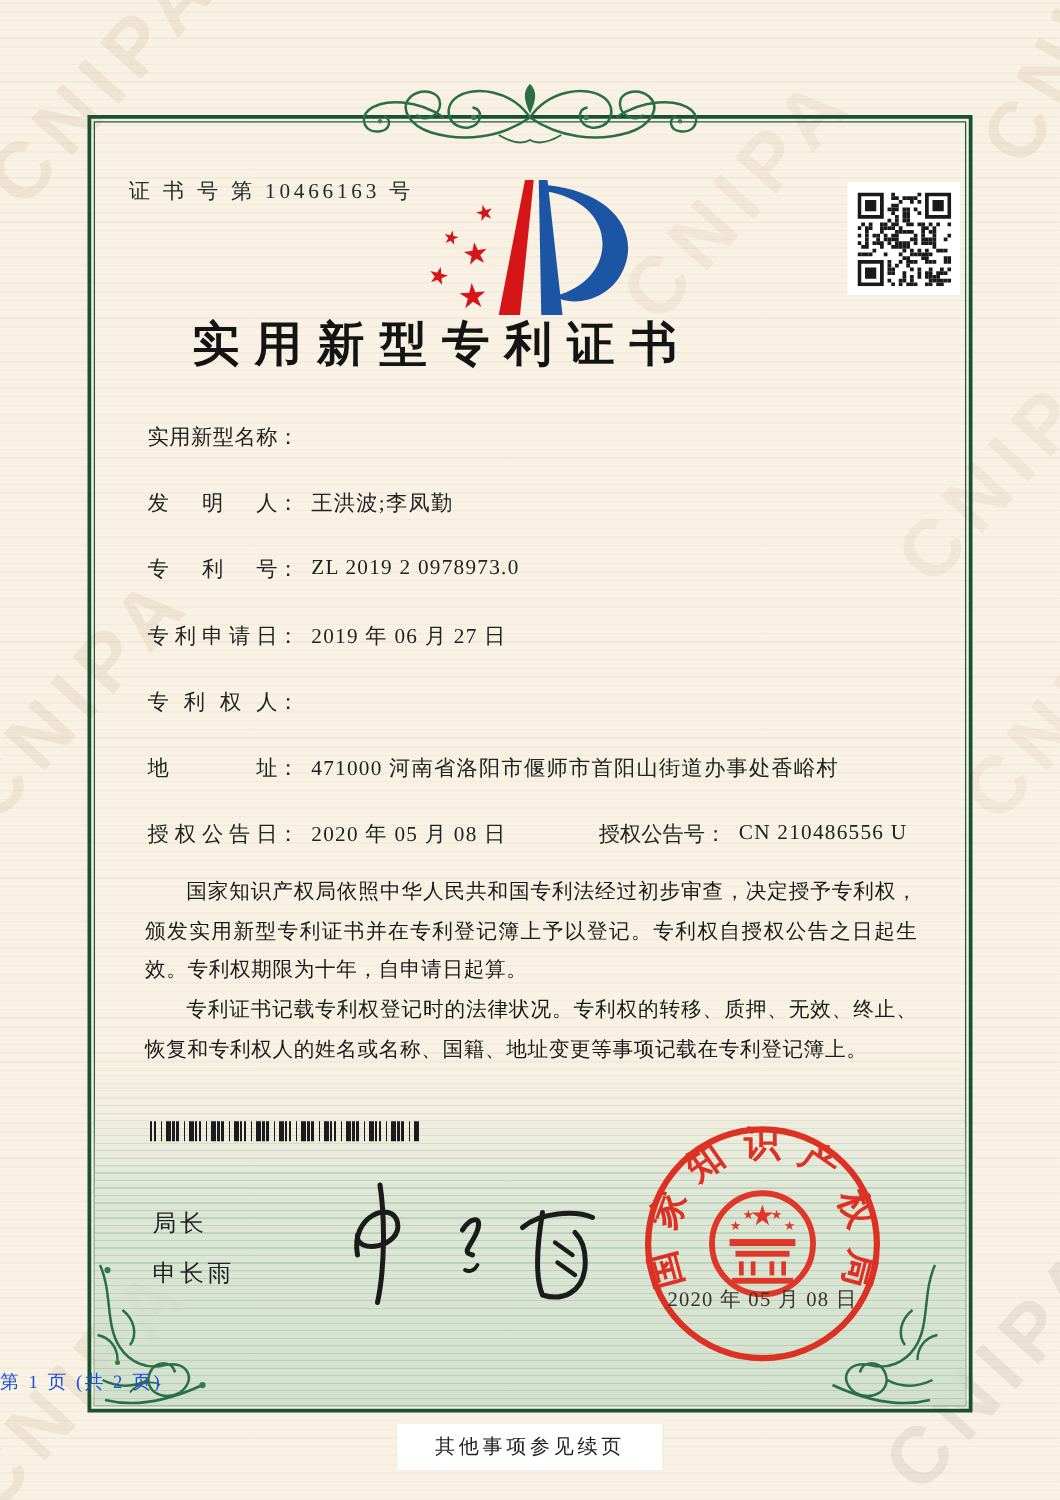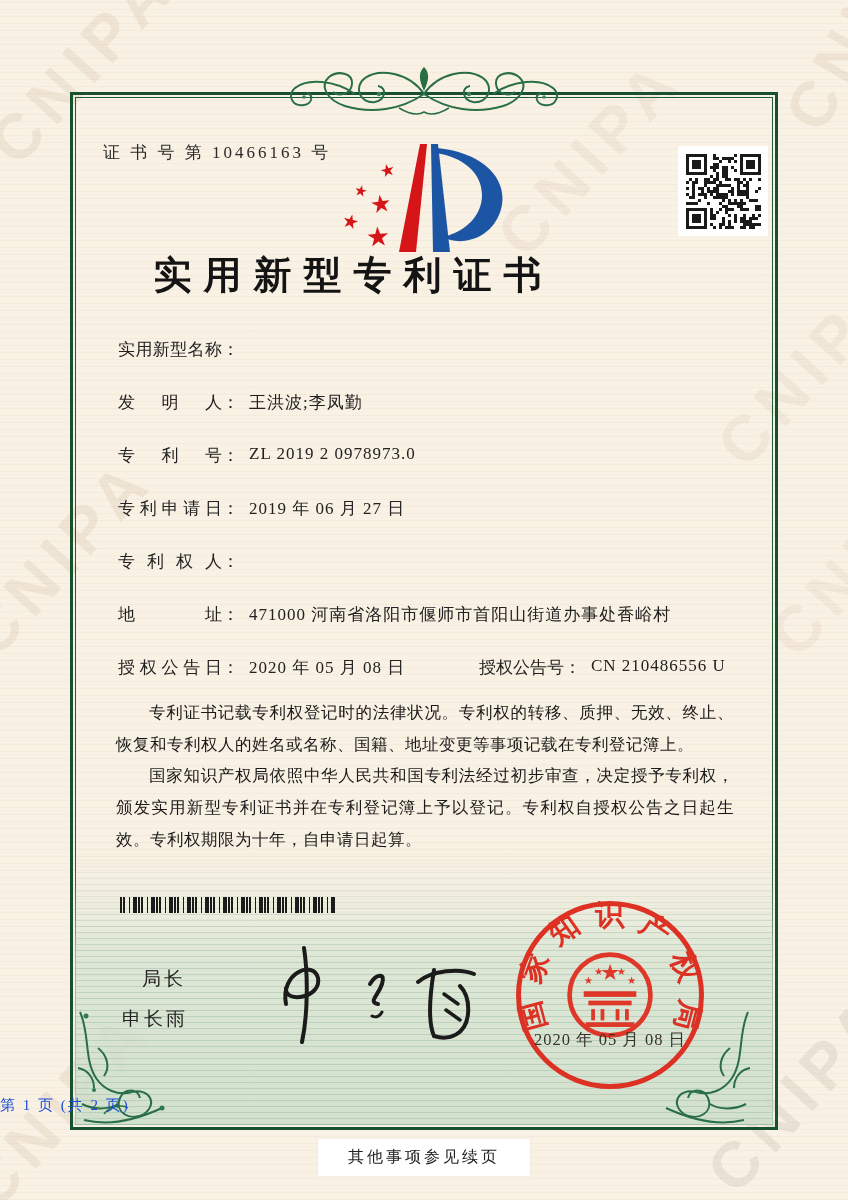--- a/index.html
+++ b/index.html
@@ -60,21 +60,21 @@
   .body-text p{margin:0;text-indent:2em;}
   
   .barcode{
     position:absolute;left:120px;top:897px;width:216px;height:16px;
     background:repeating-linear-gradient(90deg,
       #1b1b1b 0 2px, transparent 2px 3px,
       #1b1b1b 3px 5px, transparent 5px 9px,
       #1b1b1b 9px 10px, transparent 10px 13px,
       #1b1b1b 13px 17px, transparent 17px 18px);
   }
-  .signer-title{position:absolute;left:122px;top:966px;font-family:"Liberation Sans",sans-serif;font-size:19px;letter-spacing:3px;color:#222;margin-left:20px;}
+  .signer-title{position:absolute;left:122px;top:966px;font-family:"Liberation Sans",sans-serif;font-size:19px;letter-spacing:3px;color:#222;}
   .signer-name{position:absolute;left:122px;top:1006px;font-family:Liberation Mono, monospace;font-size:19px;letter-spacing:3px;color:#222;}
   .signature{position:absolute;left:268px;top:942px;}
   
   .seal{position:absolute;left:516px;top:901px;width:188px;height:188px;opacity:0.93;}
   .seal-ring{position:absolute;inset:0;border:5px solid #dd2417;border-radius:50%;}
   .seal-date{
     position:absolute;left:-6px;right:-6px;top:128px;text-align:center;
     font-size:16.5px;color:#2b2520;letter-spacing:1px;white-space:nowrap;
   }
   .page-info{position:absolute;left:0;top:1096px;width:848px;text-align:left;font-size:15px;letter-spacing:2px;color:#1d4ed8;}
@@ -412,22 +412,22 @@
     <span class="flabel">授权公告日</span>
       <span class="colon">：</span>
     <span class="fval" style="width:176px;">2020 年 05 月 08 日</span>
     <span class="second-field">授权公告号</span>
       <span class="colon">：</span>
     <span class="fval">CN 210486556 U</span>
   </div>
 </div>
 
 <div class="body-text">
+  <p>国家知识产权局依照中华人民共和国专利法经过初步审查，决定授予专利权，颁发实用新型专利证书并在专利登记簿上予以登记。专利权自授权公告之日起生效。专利权期限为十年，自申请日起算。</p>
   <p>专利证书记载专利权登记时的法律状况。专利权的转移、质押、无效、终止、恢复和专利权人的姓名或名称、国籍、地址变更等事项记载在专利登记簿上。</p>
-  <p>国家知识产权局依照中华人民共和国专利法经过初步审查，决定授予专利权，颁发实用新型专利证书并在专利登记簿上予以登记。专利权自授权公告之日起生效。专利权期限为十年，自申请日起算。</p>
 </div>
 
 <div class="barcode"></div>
 
 <div class="signer-title">局长</div>
 <div class="signer-name">申长雨</div>
 
 <svg class="signature" width="250" height="105" viewBox="0 0 250 105">
   <g stroke="#1b1b1b" stroke-width="4" fill="none" stroke-linecap="round">
     <path d="M18 62 C12 30 46 18 50 36 C54 56 16 62 18 46"></path>

